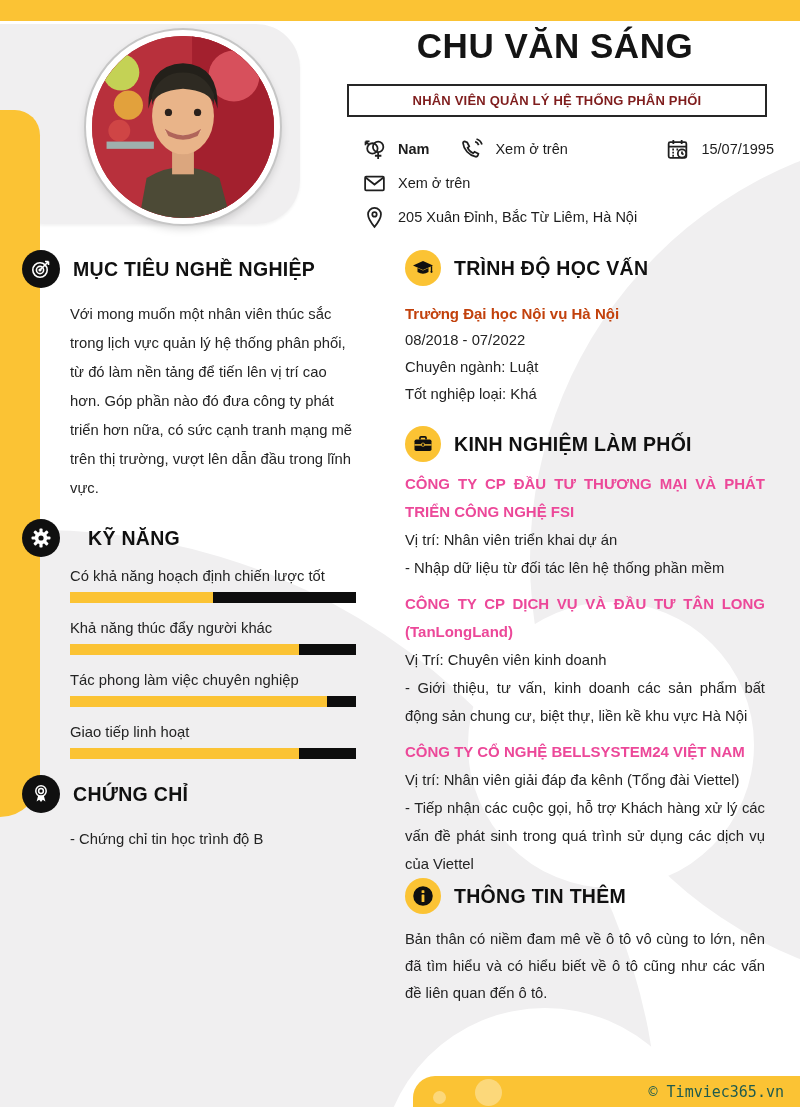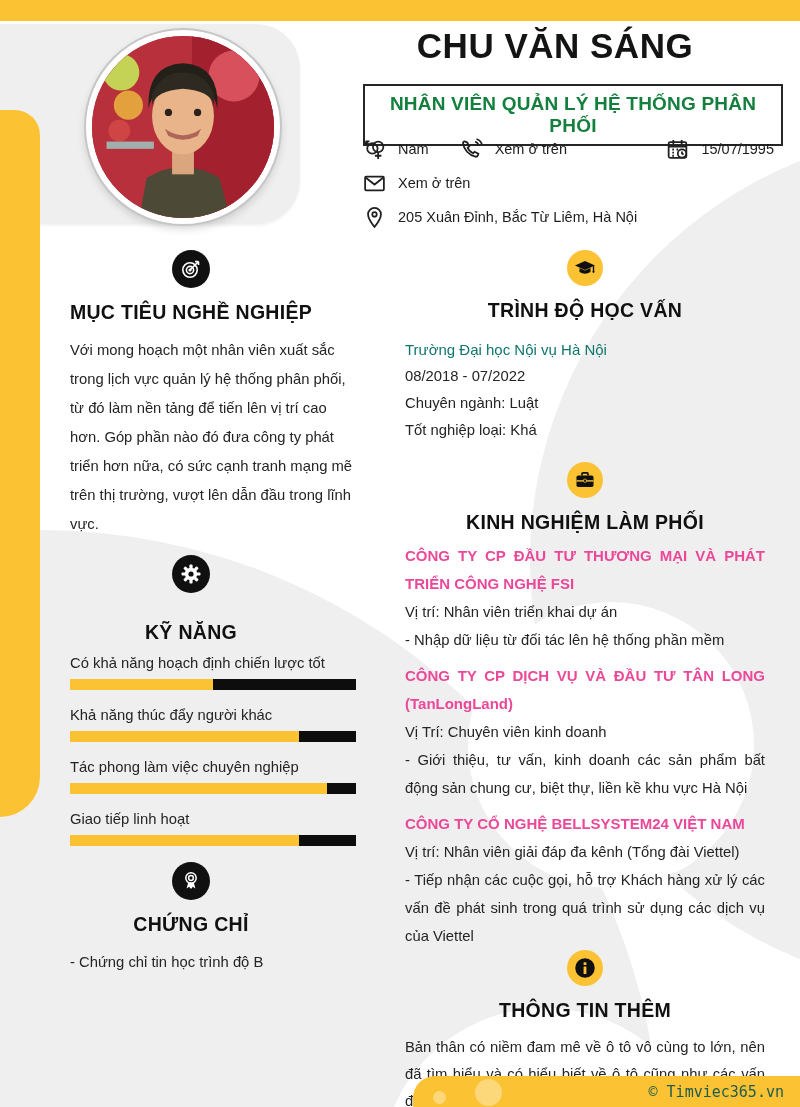--- a/index.html
+++ b/index.html
@@ -28,54 +28,54 @@
   .bubble2{left:20px;top:15px;width:13px;height:13px;}
   .watermark{font-family:"DejaVu Sans Mono","Liberation Mono",monospace;font-size:15px;color:var(--watermark);}
 
   
   .photo{position:absolute;left:86px;top:30px;width:194px;height:194px;border-radius:50%;
     border:6px solid #fff;box-sizing:border-box;overflow:hidden;
     box-shadow:0 0 0 2px #c6c6c6,0 4px 10px rgba(0,0,0,0.18);background:#b23038;}
   .photo svg{display:block;width:100%;height:100%;}
   .name{position:absolute;left:340px;top:26px;width:430px;text-align:center;
     font-size:35px;font-weight:800;color:#141414;letter-spacing:0.5px;}
-  .title-box{position:absolute;left:363px;top:84px;width:420px;box-sizing:border-box;
+  .title-box{position:absolute;left:347px;top:84px;width:420px;box-sizing:border-box;
     border:2px solid #262626;background:#fff;text-align:center;
-    font-size:19px;font-weight:700;color:#15803d;padding:7px 4px;letter-spacing:0.2px;}
+    font-size:13px;font-weight:700;color:#7f1d1d;padding:7px 4px;letter-spacing:0.2px;}
   .contact{position:absolute;left:362px;top:132px;width:412px;font-size:14.5px;color:#1d1d1d;}
   .c-row{display:flex;align-items:center;height:34px;}
   .c-item{display:flex;align-items:center;gap:11px;}
-  .c-item.grow{margin-right:30px;}
+  .c-item.grow{margin-right:30px;font-weight:bold;}
   .c-item.push{margin-left:auto;}
   .c-ic{width:25px;height:25px;flex:0 0 auto;display:flex;align-items:center;justify-content:center;}
   .c-ic svg{width:25px;height:25px;}
 
   
   .col-left{position:absolute;left:22px;top:250px;width:338px;}
   .col-right{position:absolute;left:405px;top:250px;width:360px;}
-  .sec-head{display:flex;align-items:center;gap:13px;flex-direction:column;}
+  .sec-head{display:flex;align-items:center;gap:13px;}
   .ic-disc{width:38px;height:38px;border-radius:50%;flex:0 0 auto;
     display:flex;align-items:center;justify-content:center;}
   .ic-dark{background:#101010;}
   .ic-yellow{background:var(--accent);width:36px;height:36px;}
   .ic-disc svg{display:block;}
   .sec-title{font-size:19.5px;font-weight:800;color:#101010;letter-spacing:0.3px;}
 
   .obj-body{margin:12px 0 0 48px;width:290px;font-size:14.8px;line-height:29px;color:#242424;}
   .skills{margin:10px 0 0 48px;width:286px;}
   .skill{margin-bottom:16px;}
   .skill-label{font-size:14.8px;color:#242424;line-height:19px;margin-bottom:6px;}
   .skill-bar{height:11px;background:var(--bar-dark);}
   .skill-fill{height:100%;background:var(--accent);}
   .sec-gap{margin-top:16px;gap:28px;}
   .sec-gap-lg{margin-top:14px;}
   .cert-body{margin:14px 0 0 48px;font-size:14.8px;color:#242424;line-height:24px;}
 
   .edu{margin:14px 0 0 0;font-size:14.8px;line-height:27px;color:#242424;}
-  .edu-school{font-weight:400;color:#0f766e;font-size:15px;}
+  .edu-school{font-weight:700;color:#c2410c;font-size:15px;}
   .exp-head{margin-top:18px;}
   .job{margin-top:8px;}
   .job-company{font-size:15px;font-weight:700;color:#ec4899;line-height:28px;text-align:justify;}
   .job-position{font-size:14.8px;line-height:28px;color:#242424;text-align:justify;}
   .job-detail{font-size:14.8px;line-height:28px;color:#242424;text-align:justify;}
   .more-head{}
   .more-body{margin-top:12px;font-size:14.8px;line-height:27px;color:#242424;text-align:justify;}
 </style>
 </head>
 <body>
@@ -181,21 +181,21 @@
       <span class="ic-disc ic-dark">
         <svg viewBox="0 0 24 24" width="24" height="24" fill="none" stroke="#ffffff" stroke-width="1.6">
           <circle cx="11" cy="13" r="7.2"></circle>
           <circle cx="11" cy="13" r="3.6"></circle>
           <circle cx="11" cy="13" r="0.8" fill="#fff"></circle>
           <path d="M11 13 L19.5 4.5 M19.5 4.5 L19.5 8 M19.5 4.5 L16 4.5"></path>
         </svg>
       </span>
       <span class="sec-title">MỤC TIÊU NGHỀ NGHIỆP</span>
     </div>
-    <div class="obj-body">Với mong hoạch một nhân viên xuất sắc trong lịch vực quản lý hệ thống phân phối, từ đó làm nền tảng để tiến lên vị trí cao hơn. Góp phần nào đó đưa công ty phát triển hơn nữa, có sức cạnh tranh mạng mẽ trên thị trường, vượt lên dẫn đầu trong lĩnh vực.</div>
+    <div class="obj-body">Với mong muốn một nhân viên thúc sắc trong lịch vực quản lý hệ thống phân phối, từ đó làm nền tảng để tiến lên vị trí cao hơn. Góp phần nào đó đưa công ty phát triển hơn nữa, có sức cạnh tranh mạng mẽ trên thị trường, vượt lên dẫn đầu trong lĩnh vực.</div>
 
     <div class="sec-head sec-gap">
       <span class="ic-disc ic-dark">
         <svg viewBox="0 0 24 24" width="24" height="24">
           <g fill="#ffffff">
             <rect x="10.4" y="2.5" width="3.2" height="19" rx="1"></rect>
             <rect x="10.4" y="2.5" width="3.2" height="19" rx="1" transform="rotate(45 12 12)"></rect>
             <rect x="10.4" y="2.5" width="3.2" height="19" rx="1" transform="rotate(90 12 12)"></rect>
             <rect x="10.4" y="2.5" width="3.2" height="19" rx="1" transform="rotate(135 12 12)"></rect>
             <circle cx="12" cy="12" r="6.2"></circle>

